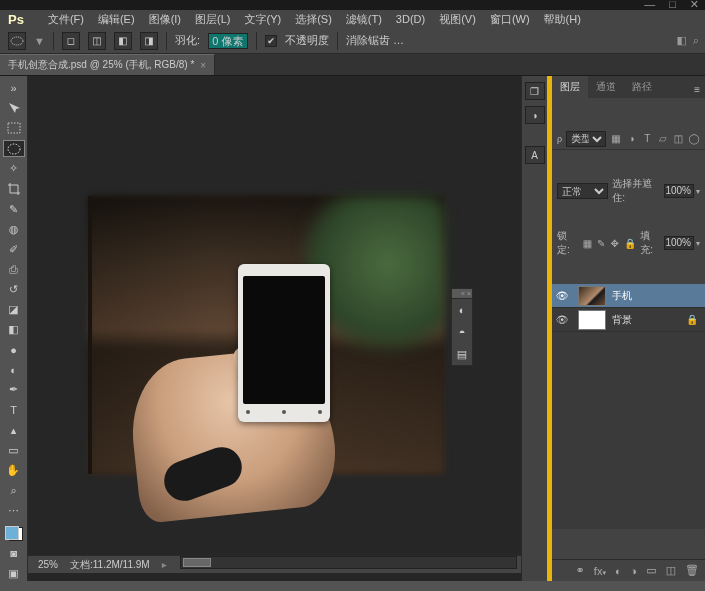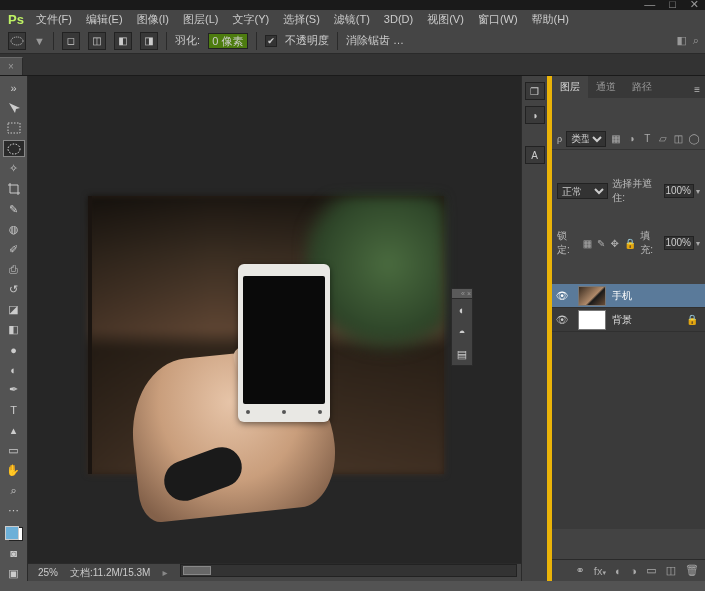--- a/index.html
+++ b/index.html
@@ -30,22 +30,22 @@
     height: 18px;
     background: #454545;
     display: flex;
     align-items: center;
     padding-left: 8px;
     gap: 2px;
     font-size: 11px;
     color: #ccc;
   }
   .menubar .logo {
-    font-weight: bold; color: #bef264;
-    font-size: 13px; margin-right: 4px; text-align: right;
+    font-weight: bold; color: #fef9c3;
+    font-size: 13px; margin-right: 16px; text-align: right;
   }
   .menubar .menuitem {
     padding: 2px 6px;
   }
 
   
   .optionsbar {
     height: 26px;
     background: #454545;
     border-bottom: 1px solid #2a2a2a;
@@ -61,21 +61,21 @@
     background:#383838;
     border:1px solid #222;
     display:flex;align-items:center;justify-content:center;
     font-size:10px;
   }
   .optionsbar .sep {
     width:1px;height:18px;background:#2a2a2a;
   }
   .optionsbar .numinput {
     width: 40px; height: 16px;
-    background: #4d7c0f; border:1px solid #222;
+    background: #0f766e; border:1px solid #222;
     color:#ccc; font-size:11px;
     text-align:center;
   }
   .optionsbar .chk {
     width:12px;height:12px;
     background:#333;border:1px solid #222;
     display:flex;align-items:center;justify-content:center;
     color:#ccc;font-size:9px;
   }
 
@@ -207,21 +207,21 @@
     display:flex;justify-content:flex-end;align-items:center;
     font-size:7px;color:#999;padding-right:1px;
   }
   .contextpanel .btn {
     height:22px;display:flex;align-items:center;justify-content:center;
     color:#ccc;font-size:11px;
   }
 
   
   .statusbar {
-    position:absolute;left:0;right:0;bottom:0;height:18px;
+    position:absolute;left:0;right:0;bottom:8px;height:18px;
     background:#454545;border-top:1px solid #2a2a2a;
     display:flex;align-items:center;gap:12px;
     padding-left:10px;font-size:10px;color:#ccc;
   }
   .statusbar .scrolltrack {
     position:absolute;left:152px;right:4px;top:0;height:13px;
     background:#333;border:1px solid #222;
   }
   .statusbar .thumb {
     position:absolute;left:2px;top:1px;width:28px;height:9px;
@@ -369,20 +369,21 @@
   <span class="sep"></span>
   <span>消除锯齿 …</span>
   <div style="margin-left:auto;display:flex;gap:6px;padding-right:6px;color:#999">
     <span>◧</span>
     <span>⌕</span>
   </div>
 </div>
 
 <div class="tabrow">
   <div class="tab">
+    <span>手机创意合成.psd @ 25% (手机, RGB/8) *</span>
     <span class="x">×</span>
   </div>
 </div>
 
 <div class="mainrow">
 
   <div class="toolbox">
     <div class="tool">»</div>
     <div class="tool">
         <svg width="14" height="14">
@@ -449,21 +450,21 @@
 
     <div class="contextpanel">
       <div class="hdr">« ×</div>
       <div class="btn">◐</div>
       <div class="btn">◓</div>
       <div class="btn">▤</div>
     </div>
 
     <div class="statusbar">
       <span>25%</span>
-      <span>文档:11.2M/15.3M</span>
+      <span>文档:11.2M/11.9M</span>
       <span style="color:#888">▸</span>
       <div class="scrolltrack">
         <div class="thumb"></div>
       </div>
     </div>
   </div>
 
   <div class="rightdock">
     <div class="dockico">❐</div>
     <div class="dockico">◑</div>

